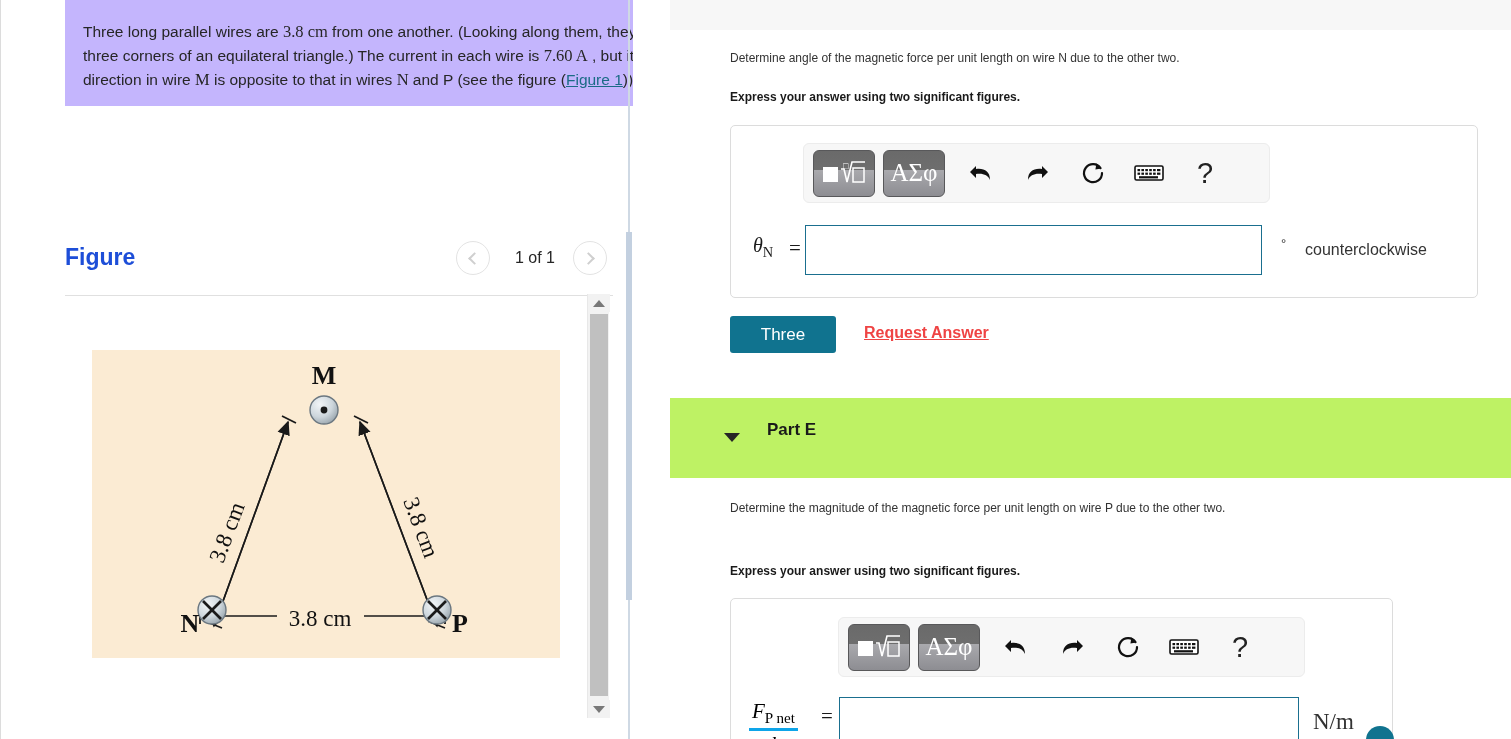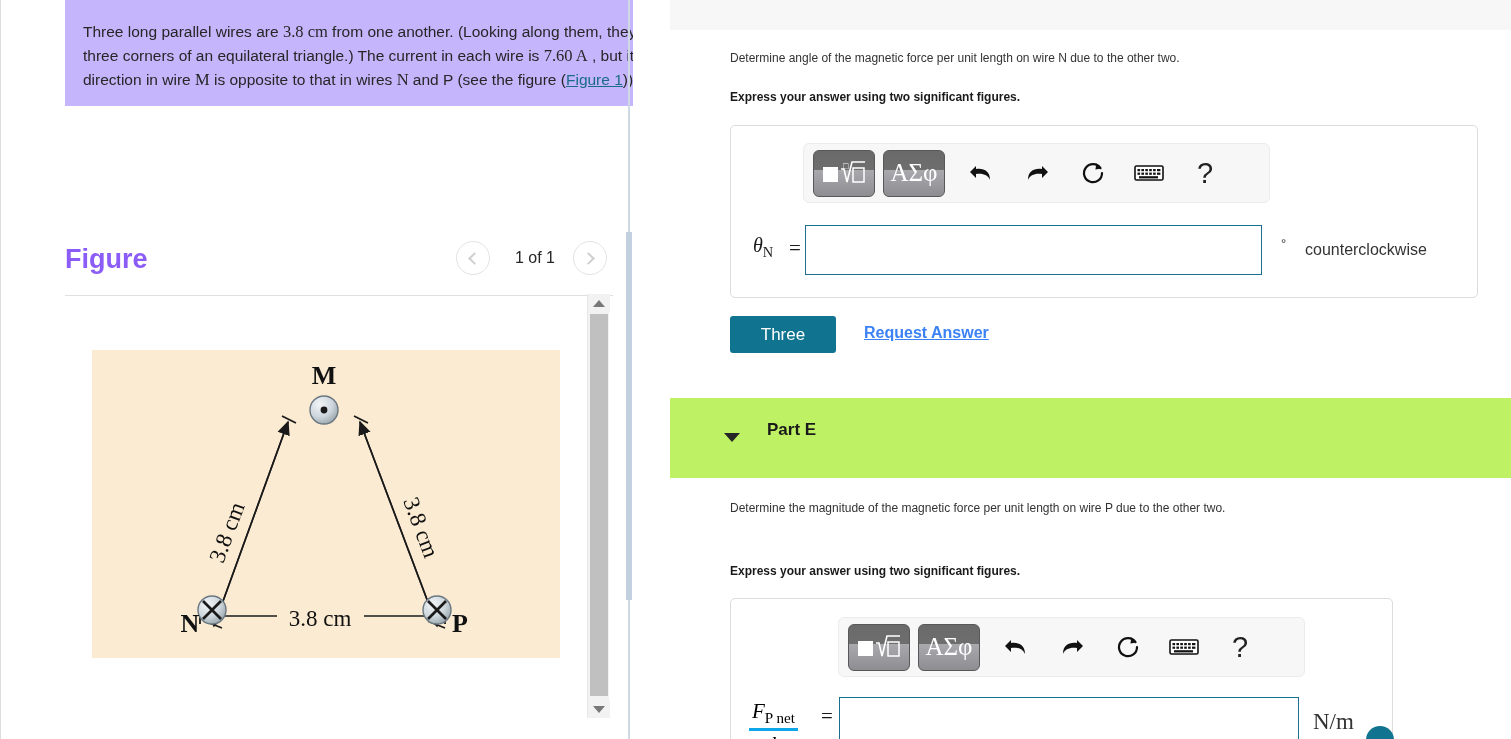--- a/index.html
+++ b/index.html
@@ -30,21 +30,21 @@
   }
   #problem-statement .serif { font-family: "Liberation Serif", serif; font-size: 16.5px; }
   #problem-statement a { color: #1a6b86; text-decoration: underline; }
 
   #figure-header {
     position: absolute; left: 64px; top: 238px; width: 548px; height: 58px;
     border-bottom: 1px solid #e0e0e0;
   }
   #figure-title {
     position: absolute; left: 0; top: 6px;
-    font-size: 27px; font-weight: bold; color: #8b5cf6;
+    font-size: 23px; font-weight: bold; color: #1d4ed8;
   }
   .nav-circle {
     position: absolute; top: 3px;
     width: 34px; height: 34px; border-radius: 50%;
     border: 1px solid #e3e3e3; background: #fff;
     display: flex; align-items: center; justify-content: center;
   }
   #nav-prev { left: 391px; }
   #nav-next { left: 508px; }
   .chev { width: 9px; height: 9px; border-top: 2px solid #cfcfcf; border-right: 2px solid #cfcfcf; }
@@ -145,21 +145,21 @@
 
   #submit-btn {
     position: absolute; left: 97px; top: 316px; width: 106px; height: 37px;
     background: #10738f; color: #fff; border: none; border-radius: 3px;
     font-size: 17px; font-family: "Liberation Sans", sans-serif;
     display: flex; align-items: center; justify-content: center;
     cursor: pointer;
   }
   #request-answer {
     position: absolute; left: 231px; top: 324px;
-    font-size: 16px; font-weight: bold; color: #3b82f6;
+    font-size: 16px; font-weight: bold; color: #ef4444;
     text-decoration: underline; cursor: pointer;
   }
 
   #part-e-header {
     position: absolute; left: 37px; top: 398px; width: 841px; height: 80px;
     background: #bef264;
   }
   #part-e-caret {
     position: absolute; left: 54px; top: 35px;
     width:0;height:0;border-left:8px solid transparent;border-right:8px solid transparent;border-top:9px solid #262626;

